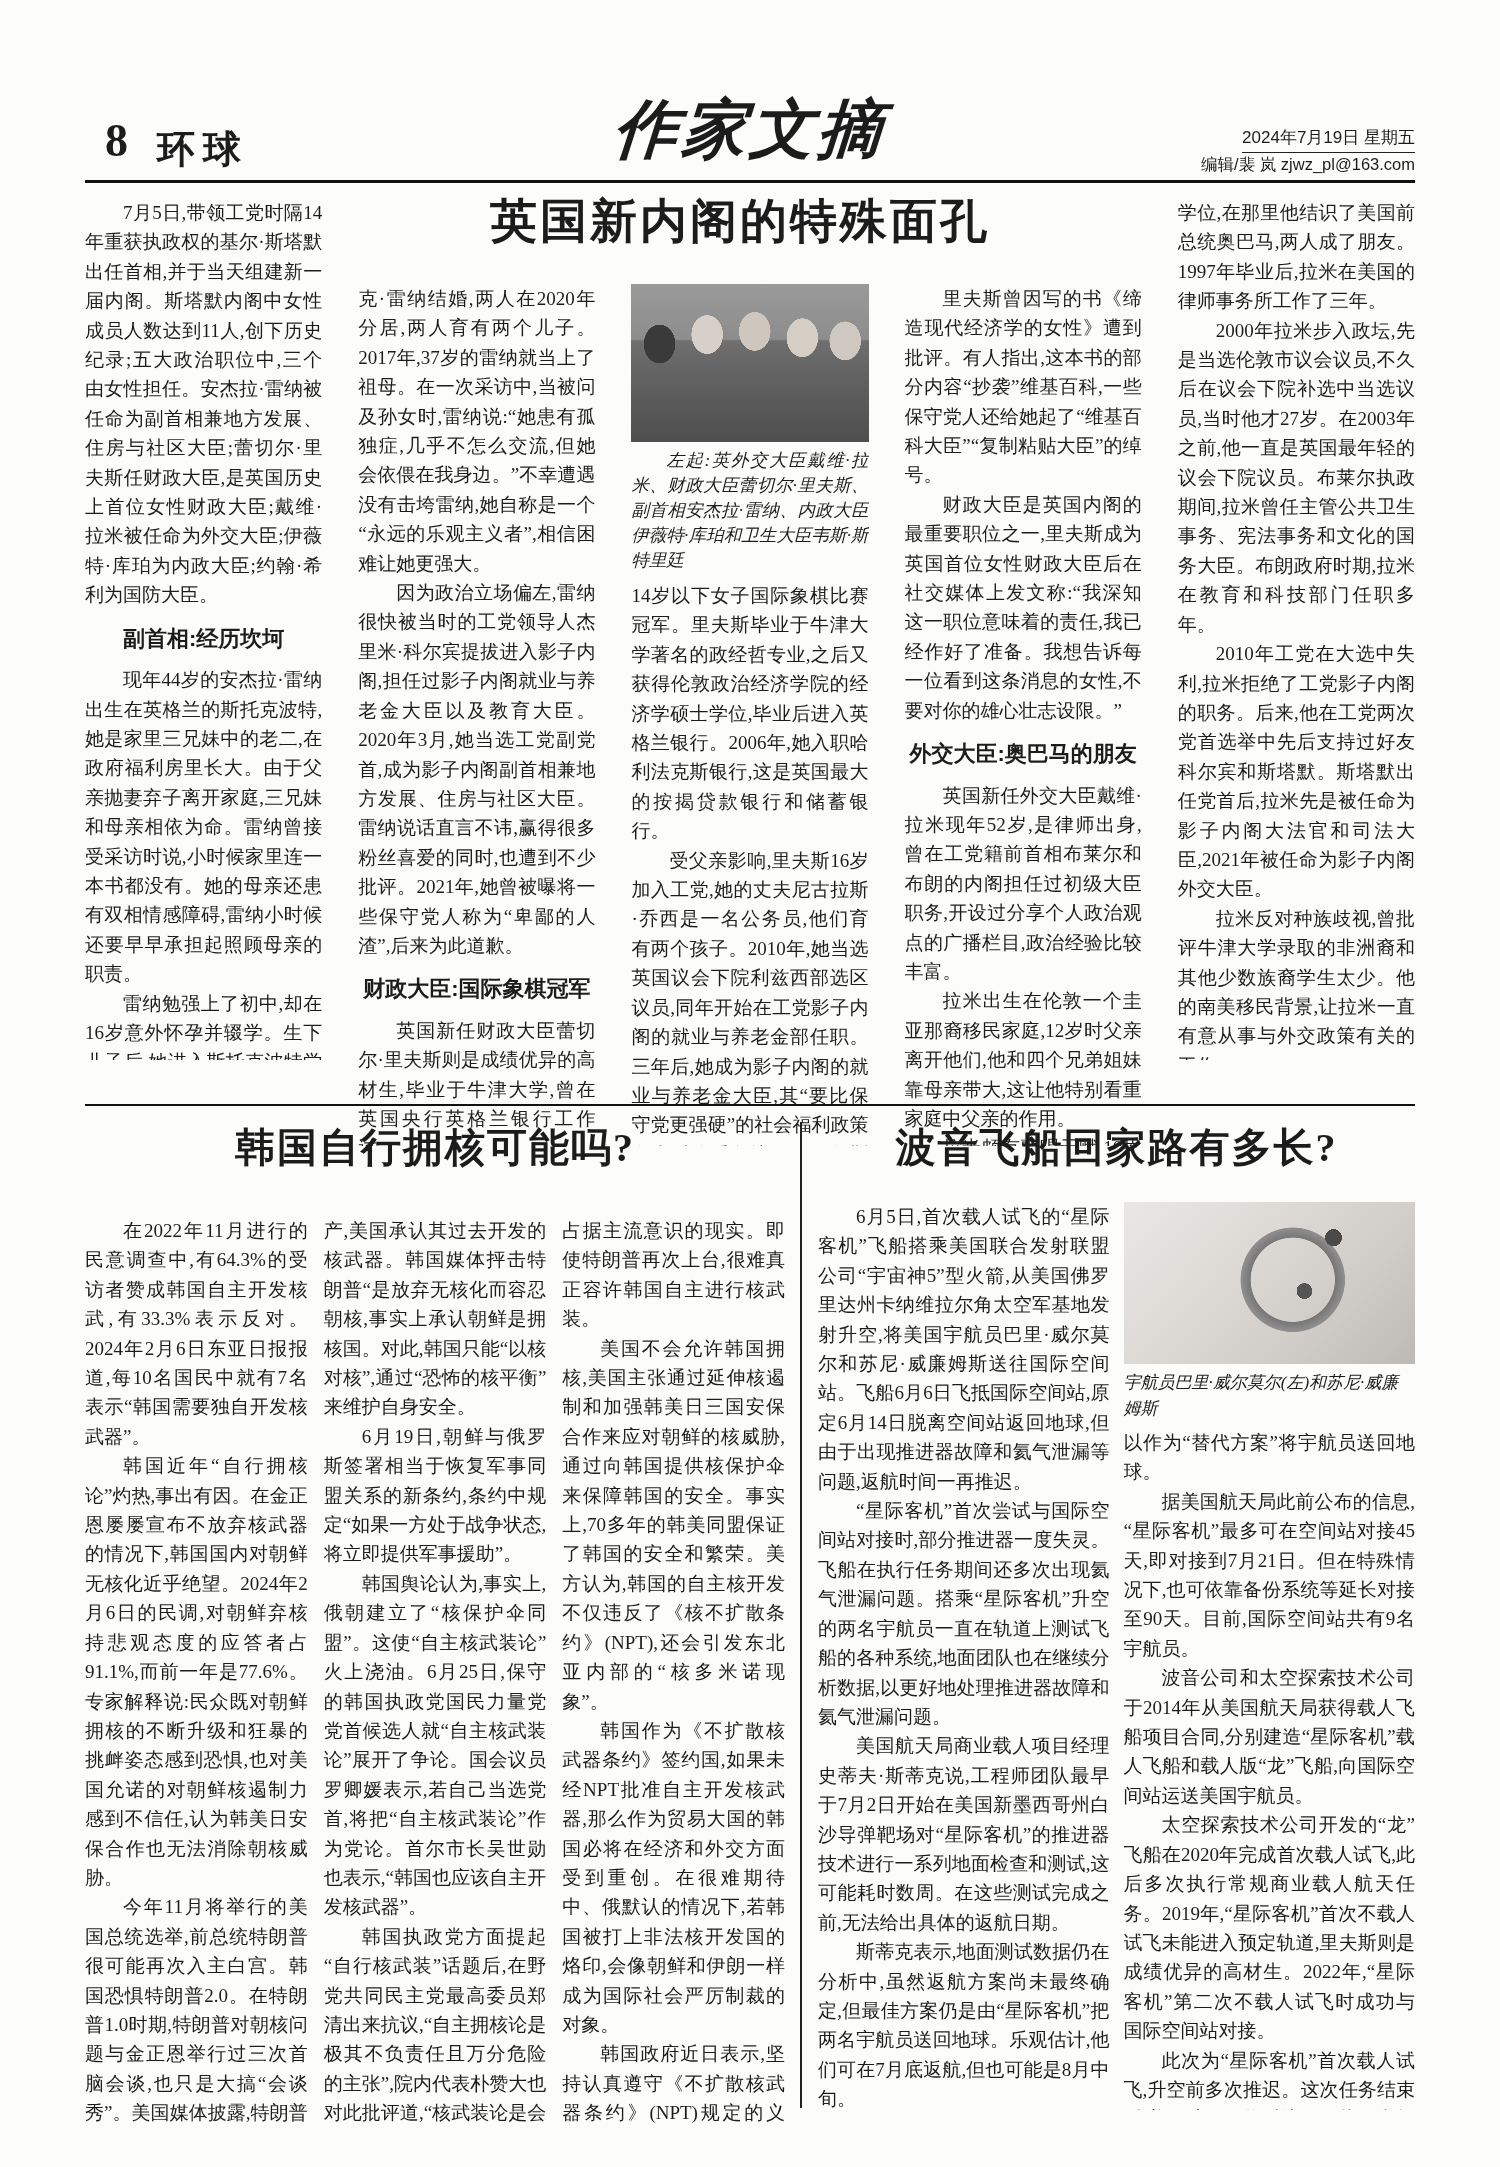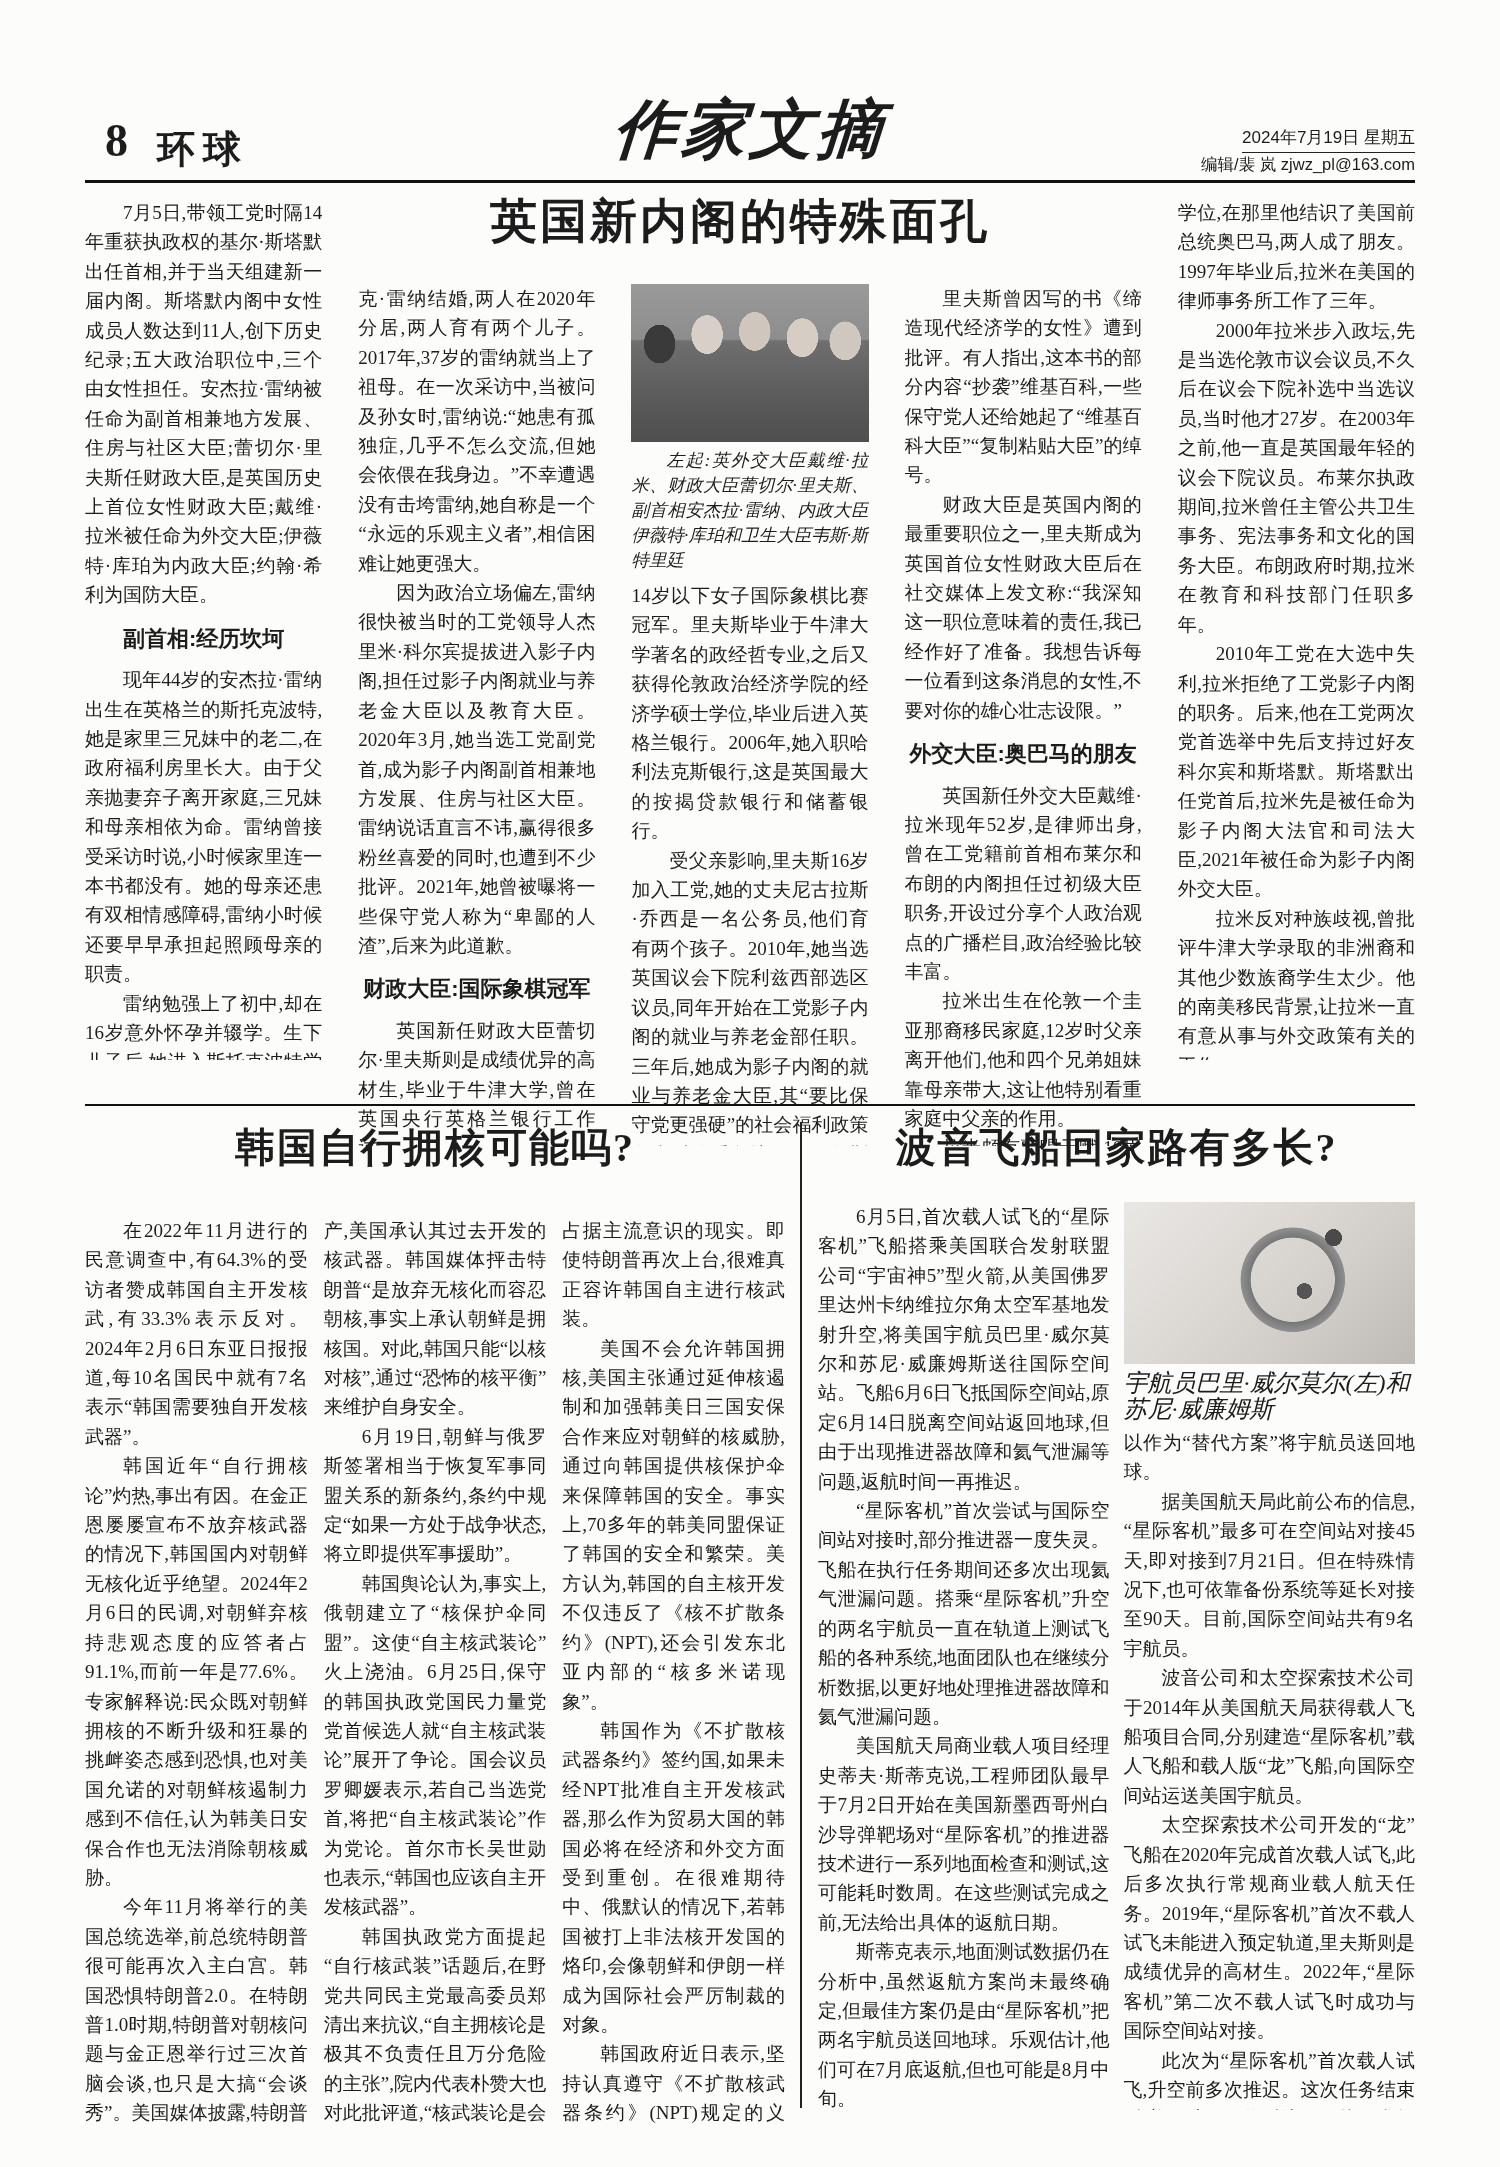--- a/index.html
+++ b/index.html
@@ -49,21 +49,21 @@
              font-family:Liberation Serif, serif;letter-spacing:2px;white-space:nowrap;}
   .art-left .cols{display:flex;gap:16px;height:908px;margin-top:24px;}
   .art-right .cols{display:flex;gap:14px;height:908px;margin-top:10px;}
   .art-left .col,.art-right .col{flex:1 1 0;height:908px;}
   .photo2{width:100%;height:162px;
      background:
        radial-gradient(circle 14px at 72% 22%, #4a4a4a 60%, transparent 61%),
        radial-gradient(circle 13px at 62% 55%, #555 60%, transparent 61%),
        radial-gradient(circle 72px at 58% 48%, transparent 58%, #777 59%, #8f8f8f 72%, transparent 73%),
        linear-gradient(135deg,#e9e7e4 0%,#dcd9d5 40%,#cfccc8 70%,#bdbab6 100%);}
-  .caption2{font-size:24px;line-height:26px;font-style:italic;text-align:left;margin:6px 0 6px 0;}
+  .caption2{font-size:17px;line-height:26px;font-style:italic;text-align:left;margin:6px 0 6px 0;}
 </style>
 </head>
 <body>
 
 <div class="page">
 
   <div class="hdr">
     <div class="pageno">8</div>
     <div class="section">环球</div>
     <div class="masthead">作家文摘</div>

